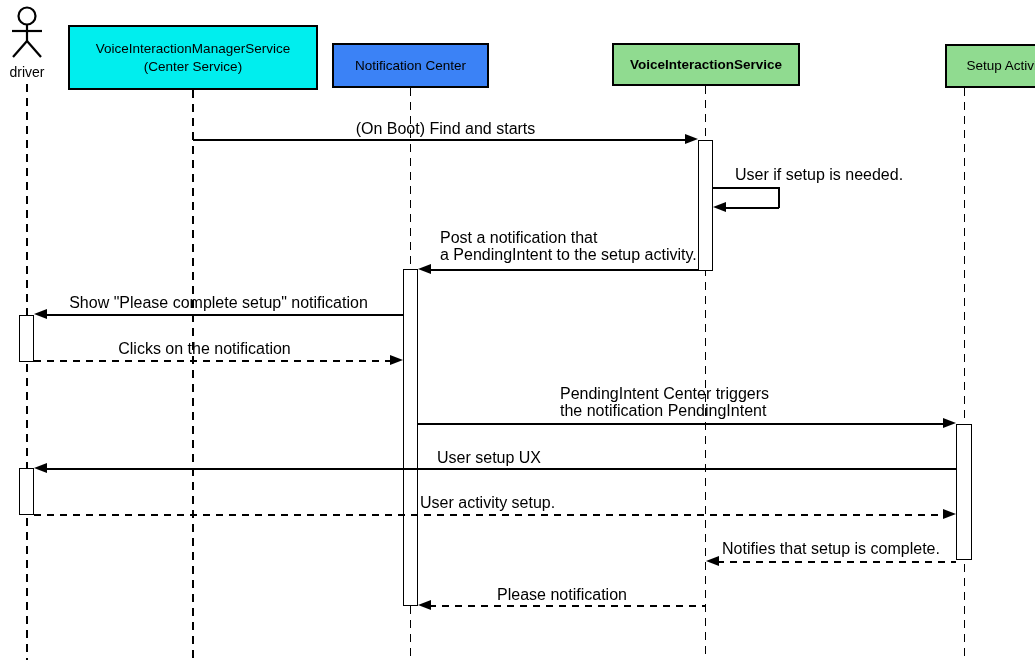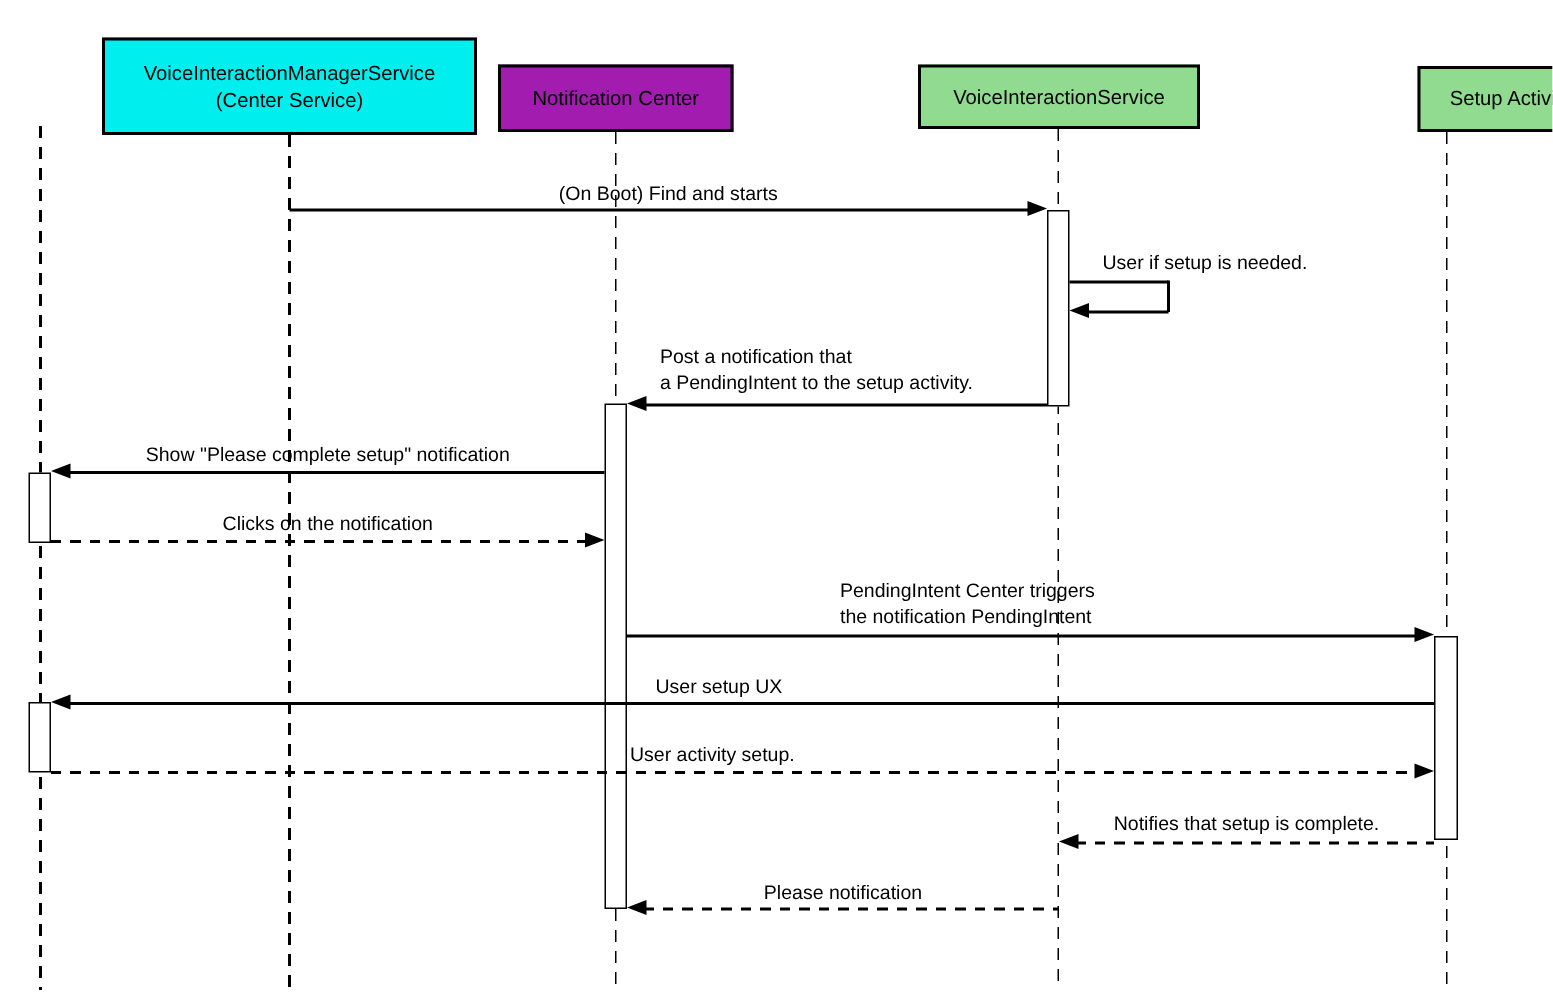--- a/index.html
+++ b/index.html
@@ -30,21 +30,21 @@
   .msg-line{position:absolute;height:1.6px;}
   .msg-line.solid{background:#000;}
   .msg-line.dashed{background:repeating-linear-gradient(90deg,#000 0 7px,transparent 7px 13px);}
   .vseg{position:absolute;width:1.6px;background:#000;}
   
   .arrow{position:absolute;width:0;height:0;border-top:5.5px solid transparent;border-bottom:5.5px solid transparent;}
   .arrow.right{border-left:13px solid #000;}
   .arrow.left{border-right:13px solid #000;}
   
   .msg-label{
-    position:absolute;font-size:13px;line-height:16.5px;white-space:pre-line;
+    position:absolute;font-size:16px;line-height:16.5px;white-space:pre-line;
   }
   .ta-c{text-align:center;}
   .ta-l{text-align:left;}
 </style>
 </head>
 <body>
 
 <div class="canvas">
 
   <div class="lifeline" style="left:26.4px;top:84px;height:576px"></div>
@@ -73,21 +73,21 @@
   <div class="arrow left" style="left:418px;top:264px"></div>
   <div class="msg-label ta-l" style="left:440px;top:230px;width:260px">Post a notification that
 a PendingIntent to the setup activity.</div>
 
   <div class="msg-line solid" style="left:45px;top:314px;width:358px"></div>
   <div class="arrow left" style="left:34px;top:309px"></div>
   <div class="msg-label ta-c" style="left:34px;top:295px;width:369px">Show "Please complete setup" notification</div>
 
   <div class="msg-line dashed" style="left:34px;top:360px;width:358px"></div>
   <div class="arrow right" style="left:390px;top:355px"></div>
-  <div class="msg-label ta-c" style="left:34px;top:341px;width:369px">Clicks on the notification</div>
+  <div class="msg-label ta-c" style="left:20px;top:341px;width:369px">Clicks on the notification</div>
 
   <div class="msg-line solid" style="left:418px;top:423px;width:527px"></div>
   <div class="arrow right" style="left:943px;top:418px"></div>
   <div class="msg-label ta-l" style="left:560px;top:386px;width:280px">PendingIntent Center triggers
 the notification PendingIntent</div>
 
   <div class="msg-line solid" style="left:45px;top:468px;width:911px"></div>
   <div class="arrow left" style="left:34px;top:463px"></div>
   <div class="msg-label ta-l" style="left:437px;top:450px;width:200px">User setup UX</div>
 
@@ -96,31 +96,41 @@
   <div class="msg-label ta-l" style="left:420px;top:495px;width:250px">User activity setup.</div>
 
   <div class="msg-line dashed" style="left:717px;top:561px;width:239px"></div>
   <div class="arrow left" style="left:706px;top:556px"></div>
   <div class="msg-label ta-c" style="left:706px;top:541px;width:250px">Notifies that setup is complete.</div>
 
   <div class="msg-line dashed" style="left:429px;top:605px;width:277px"></div>
   <div class="arrow left" style="left:418px;top:600px"></div>
   <div class="msg-label ta-c" style="left:418px;top:587px;width:288px">Please notification</div>
 
+  <div class="actor">
+    <svg width="46" height="56" viewBox="0 0 46 56">
+      <circle cx="23" cy="10" r="8.5" fill="none" stroke="#000" stroke-width="2.2"></circle>
+      <line x1="23" y1="18.5" x2="23" y2="35" stroke="#000" stroke-width="2.2"></line>
+      <line x1="8" y1="25" x2="38" y2="25" stroke="#000" stroke-width="2.2"></line>
+      <line x1="23" y1="35" x2="9" y2="51" stroke="#000" stroke-width="2.2"></line>
+      <line x1="23" y1="35" x2="37" y2="51" stroke="#000" stroke-width="2.2"></line>
+    </svg>
+    <div class="actor-label">driver</div>
+  </div>
 
   <div class="pbox" style="left: 68px; top: 25px; width: 250px; height: 65px; background-color: rgb(0, 238, 238);">
     <span>VoiceInteractionManagerService
 (Center Service)</span>
   </div>
 
-  <div class="pbox" style="left: 332px; top: 43px; width: 157px; height: 45px; background-color: #a21caf;">
+  <div class="pbox" style="left: 332px; top: 43px; width: 157px; height: 45px; background-color: #3b82f6;">
     <span>Notification Center</span>
   </div>
 
-  <div class="pbox" style="left: 612px; top: 43px; width: 188px; height: 43px; background-color: rgb(144, 219, 144);">
+  <div class="pbox" style="left: 612px; top: 43px; width: 188px; height: 43px; background-color: rgb(144, 219, 144); font-weight: bold;">
     <span>VoiceInteractionService</span>
   </div>
 
   <div class="pbox" style="left: 945px; top: 44px; width: 124px; height: 44px; background-color: rgb(144, 219, 144);">
     <span>Setup Activity</span>
   </div>
 
 </div>
 
 </body></html>

